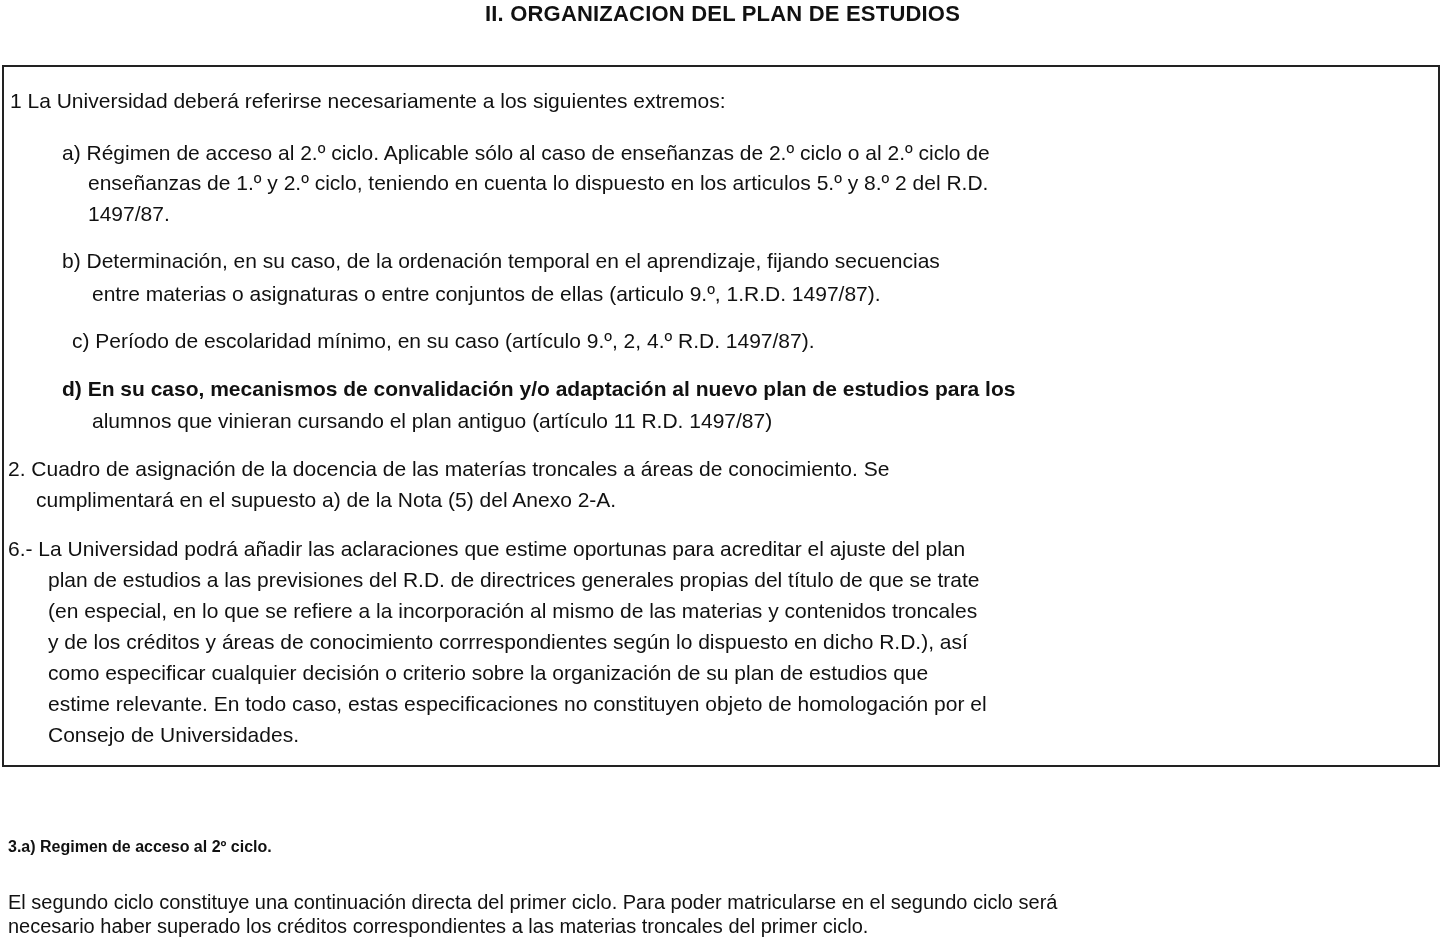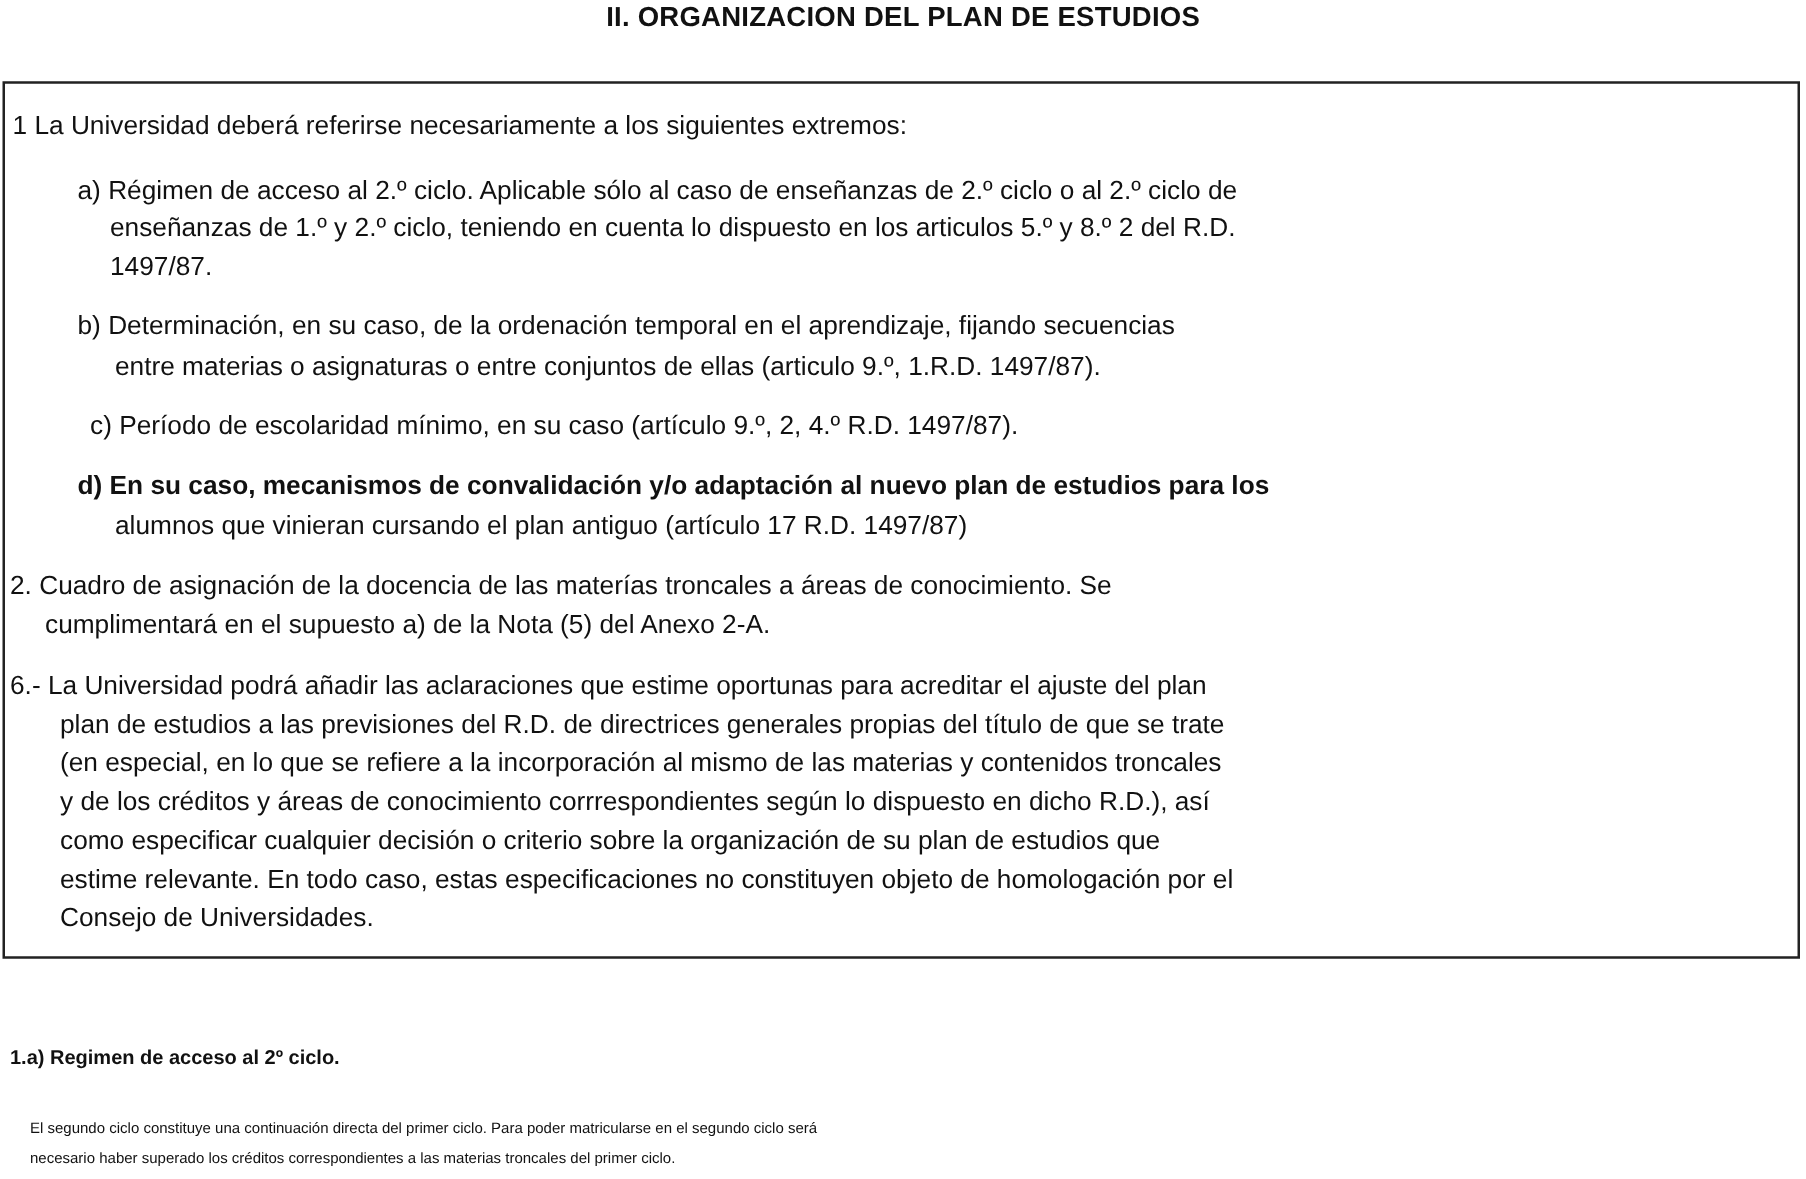--- a/index.html
+++ b/index.html
@@ -45,24 +45,23 @@
       position: absolute;
       left: 8px;
       top: 838px;
       font-size: 16px;
       font-weight: bold;
       white-space: nowrap;
     }
     .body-line {
       position: absolute;
       left: 8px;
-      font-size: 12px;
+      font-size: 20px;
       line-height: 22px;
       white-space: nowrap;
-      margin-left: 16px;
     }
   </style>
 </head>
 <body>
 
 <div class="page-title">II. ORGANIZACION DEL PLAN DE ESTUDIOS</div>
 
 <div class="box"></div>
 
 <div class="line" style="left:10px; top:88px;">1  La Universidad deberá referirse necesariamente a los siguientes extremos:</div>
@@ -70,28 +69,28 @@
 <div class="line" style="left:62px; top:140px;">a) Régimen de acceso al 2.º ciclo. Aplicable sólo al caso de enseñanzas de 2.º ciclo o al 2.º ciclo de</div>
 <div class="line" style="left:88px; top:170px;">enseñanzas de 1.º y 2.º ciclo, teniendo en cuenta lo dispuesto en los articulos 5.º  y  8.º  2  del R.D.</div>
 <div class="line" style="left:88px; top:201px;">1497/87.</div>
 
 <div class="line" style="left:62px; top:248px;">b) Determinación, en su caso,  de la  ordenación  temporal  en  el  aprendizaje,  fijando  secuencias</div>
 <div class="line" style="left:92px; top:281px;">entre materias o asignaturas o entre conjuntos de ellas (articulo 9.º, 1.R.D. 1497/87).</div>
 
 <div class="line" style="left:62px; top:328px;margin-left:10px;">c) Período de escolaridad mínimo, en su caso (artículo 9.º, 2, 4.º R.D. 1497/87).</div>
 
 <div class="line" style="left:62px; top:376px;font-weight:bold;">d) En su caso, mecanismos de convalidación y/o adaptación  al  nuevo  plan de  estudios  para  los</div>
-<div class="line" style="left:92px; top:408px;">alumnos que vinieran cursando el plan antiguo (artículo 17 R.D. 1497/87)</div>
+<div class="line" style="left:92px; top:408px;">alumnos que vinieran cursando el plan antiguo (artículo 11 R.D. 1497/87)</div>
 
 <div class="line" style="left:8px; top:456px;">2. Cuadro  de  asignación  de  la  docencia  de  las  materías  troncales  a  áreas  de   conocimiento.  Se</div>
 <div class="line" style="left:36px; top:487px;">cumplimentará en el supuesto a) de la Nota (5) del Anexo 2-A.</div>
 
 <div class="line" style="left:8px; top:536px;">6.- La Universidad podrá añadir las aclaraciones que estime oportunas para acreditar el ajuste  del  plan</div>
 <div class="line" style="left:48px; top:567px;">plan de estudios a las previsiones del R.D. de directrices generales propias del título de que se trate</div>
 <div class="line" style="left:48px; top:598px;">(en especial, en lo que se refiere a la incorporación al mismo de las materias y contenidos troncales</div>
 <div class="line" style="left:48px; top:629px;">y de los créditos y áreas de conocimiento corrrespondientes según lo  dispuesto en dicho  R.D.), así</div>
 <div class="line" style="left:48px; top:660px;">como especificar  cualquier  decisión  o  criterio sobre  la  organización de  su plan  de estudios  que</div>
 <div class="line" style="left:48px; top:691px;">estime relevante. En todo caso, estas especificaciones no constituyen objeto de homologación por el</div>
 <div class="line" style="left:48px; top:722px;">Consejo de Universidades.</div>
 
-<div class="section-heading">1.a) Regimen de acceso al 2º ciclo.</div>
+<div class="section-heading">3.a) Regimen de acceso al 2º ciclo.</div>
 <div class="body-line" style="top:891px;">El segundo ciclo constituye una continuación directa del primer ciclo. Para poder matricularse en el segundo ciclo será</div>
 <div class="body-line" style="top:915px;">necesario haber superado los créditos correspondientes a las materias troncales del primer ciclo.</div>
 
 </body></html>

